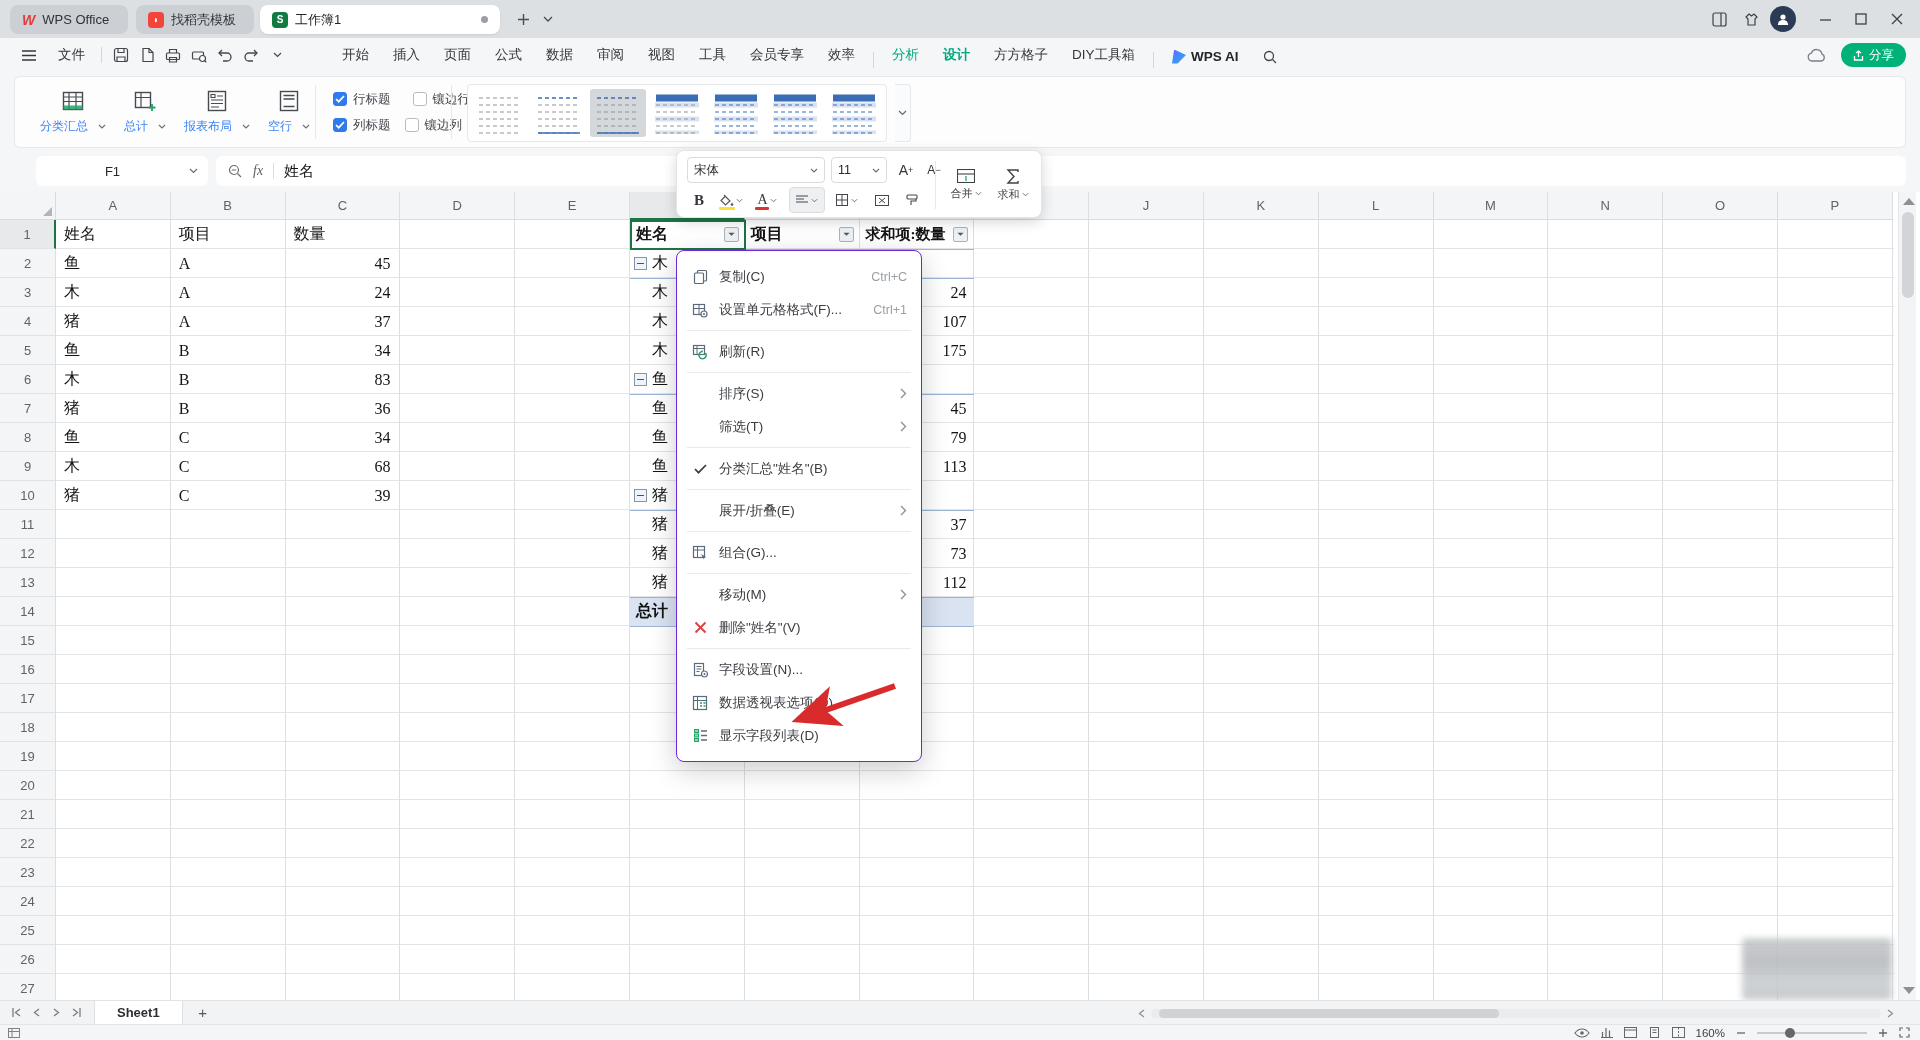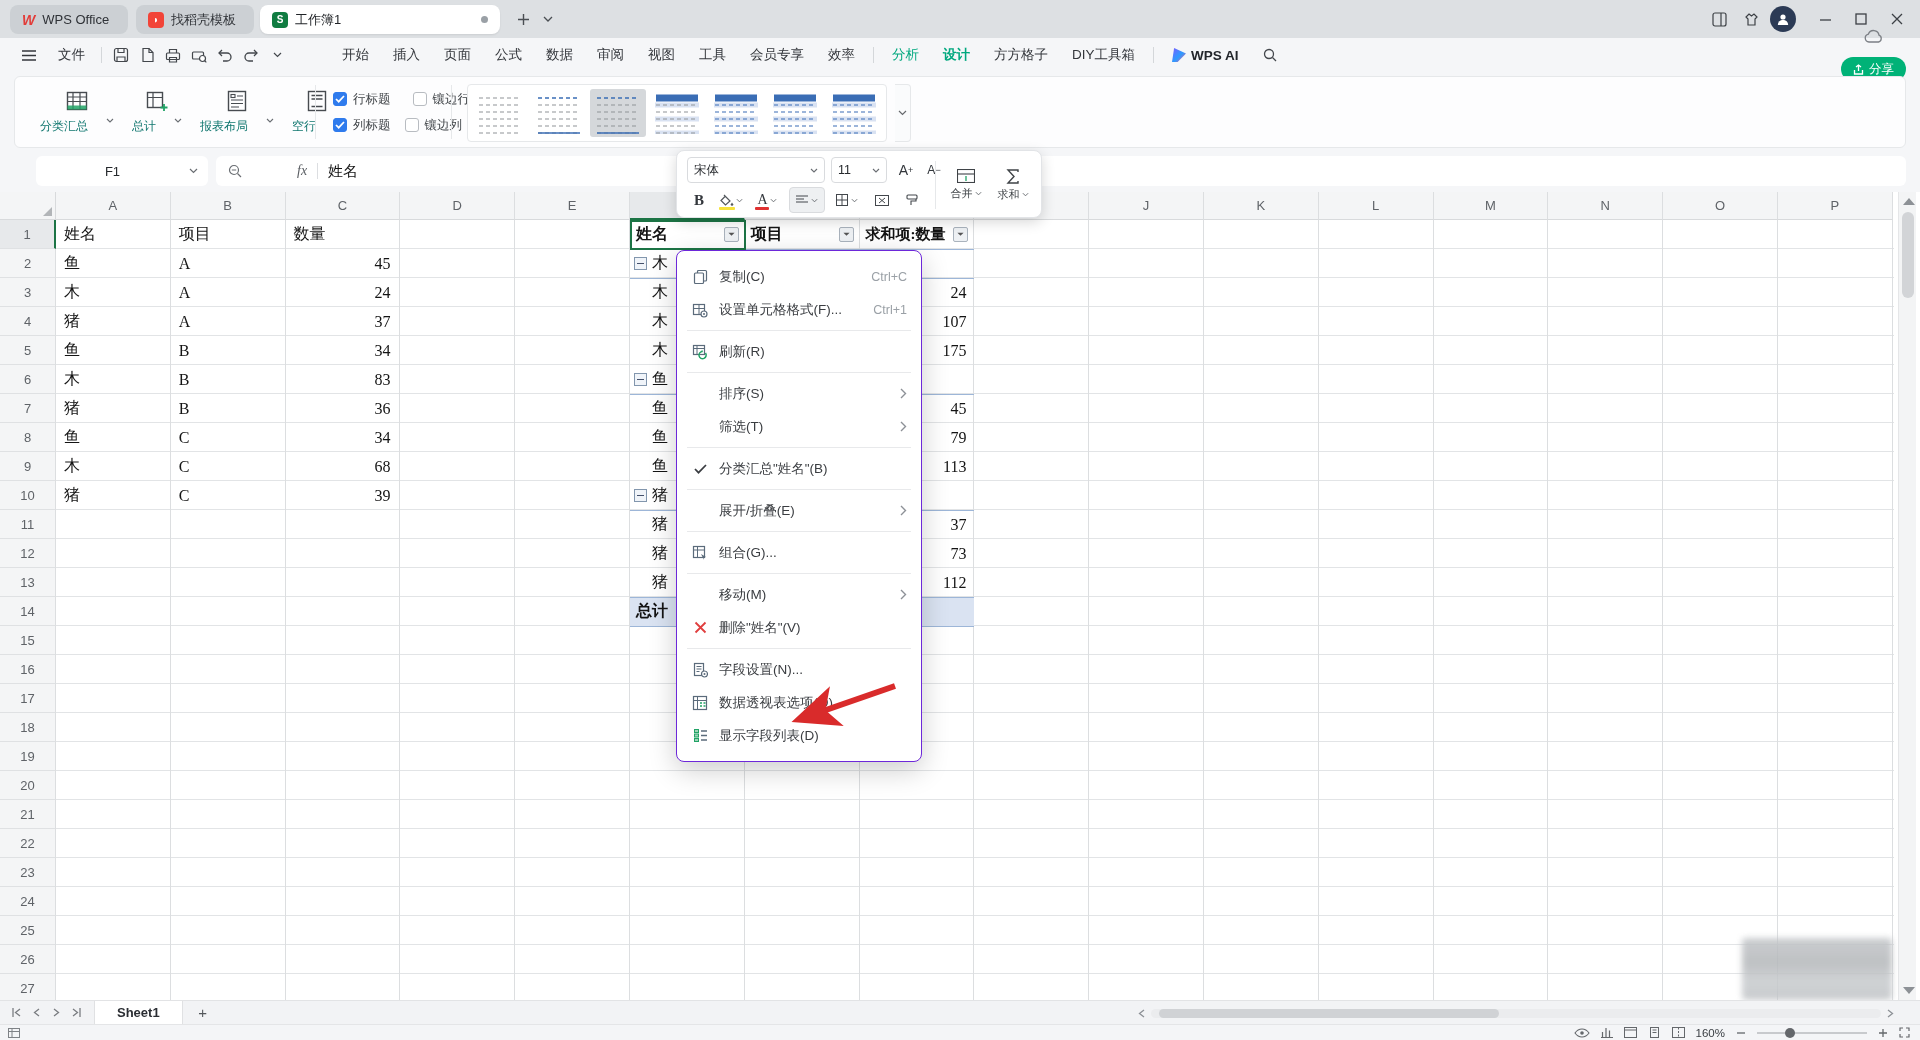--- a/index.html
+++ b/index.html
@@ -14,45 +14,45 @@
 .tabicon{width:16px;height:16px;border-radius:4px;display:flex;align-items:center;justify-content:center;font-weight:bold;font-size:10px;color:#fff;}
 .dot{width:7px;height:7px;border-radius:50%;background:#9aa0a6;margin-left:auto;}
 .tbtn{position:absolute;top:8px;width:22px;height:22px;display:flex;align-items:center;justify-content:center;color:#4a4e53;font-size:15px;border-radius:4px;}
 .winctl{position:absolute;top:7px;width:26px;height:24px;display:flex;align-items:center;justify-content:center;color:#3c4045;}
 #avatar{position:absolute;top:6px;width:26px;height:26px;border-radius:50%;background:#2b3a55;display:flex;align-items:center;justify-content:center;}
 
 #menubar{position:absolute;left:0;top:38px;width:1920px;height:34px;background:#f5f6f8;display:flex;align-items:center;font-size:13.5px;color:#34373c;}
 .mb-file{display:flex;align-items:center;gap:22px;padding:0 10px 0 22px;font-size:13.5px;}
 .mb-sep{width:1px;height:16px;background:#d4d7da;margin:0 6px;}
 .qicon{width:24px;height:24px;display:flex;align-items:center;justify-content:center;margin:0 1px;color:#43474c;border-radius:4px;}
-#menu-items{display:flex;align-items:center;margin-left:40px;}
+#menu-items{display:flex;align-items:flex-end;margin-left:40px;}
 .mitem{padding:4px 12px;border-radius:4px;white-space:nowrap;}
 .mitem.teal{color:#00a87e;}
 .mitem.active{color:#00a87e;font-weight:bold;}
-#menubar .right{margin-left:auto;display:flex;align-items:center;gap:14px;padding-right:14px;flex-direction:column;}
+#menubar .right{margin-left:auto;display:flex;align-items:center;gap:14px;padding-right:14px;}
 #share-btn{display:flex;align-items:center;gap:5px;background:#00b277;color:#fff;font-size:12.5px;height:24px;padding:0 12px;border-radius:13px;}
 
 #ribbon{position:absolute;left:14px;top:76px;width:1892px;height:72px;background:#fdfdfe;border:1px solid #e6e8ea;border-radius:6px;}
 .rgroup{position:absolute;top:0;height:70px;display:flex;align-items:center;}
 .rbtn{display:flex;flex-direction:column;align-items:center;justify-content:center;gap:5px;height:62px;padding:0 9px;border-radius:4px;}
-.rbtn-label{font-size:12px;color:#0f766e;display:flex;align-items:flex-start;gap:18px;white-space:nowrap;}
+.rbtn-label{font-size:12px;color:#3b82f6;display:flex;align-items:center;gap:10px;white-space:nowrap;}
 .vdiv{position:absolute;top:8px;height:54px;width:1px;background:#e6e8ea;}
 .cbrow{display:flex;align-items:center;gap:6px;font-size:12.5px;color:#3f4347;white-space:nowrap;}
 .cbox{width:14px;height:14px;border-radius:3px;border:1px solid #b8bcc1;background:#fff;display:flex;align-items:center;justify-content:center;}
 .cbox.on{background:#2f7bed;border-color:#2f7bed;}
 #gallery{position:absolute;left:452px;top:7px;height:58px;display:flex;align-items:center;gap:3px;padding:0 4px;border:1px solid #e6e8ea;border-radius:4px;background:#fff;}
 .gthumb{width:56px;height:48px;display:flex;align-items:center;justify-content:center;border-radius:3px;background:#fff;}
 .gthumb.sel{background:#d5d8db;}
 #gallery-more{position:absolute;left:880px;top:7px;width:16px;height:58px;border:1px solid #e6e8ea;border-left:none;border-radius:0 4px 4px 0;background:#fafbfc;display:flex;align-items:center;justify-content:center;color:#66696d;}
 
 #formulabar{position:absolute;left:0;top:152px;width:1920px;height:40px;background:#f5f6f8;}
 #namebox{position:absolute;left:36px;top:4px;width:172px;height:30px;background:#fff;border-radius:6px;display:flex;align-items:center;font-size:13px;color:#26292d;}
 #namebox .nm{flex:1;text-align:center;}
 #fxbox{position:absolute;left:216px;top:4px;width:1690px;height:30px;background:#fff;border-radius:6px;display:flex;align-items:center;gap:10px;padding:0 12px;}
-.fx{font-family:"Liberation Serif",serif;font-style:italic;font-size:14px;color:#5a5e63;margin-left:44px;}
+.fx{font-family:"Liberation Serif",serif;font-style:italic;font-size:14px;color:#5a5e63;}
 .fxsep{width:1px;height:16px;background:#dcdee1;}
 #formula-text{font-family:"Liberation Serif","DejaVu Serif",serif;font-size:15px;color:#141414;}
 
 #sheet{position:absolute;left:0;top:192px;width:1920px;height:808px;background:#fff;overflow:hidden;}
 #corner{position:absolute;left:0;top:0;width:56px;height:28px;background:#f4f5f6;border-right:1px solid #d8dadc;border-bottom:1px solid #d8dadc;}
 #corner:after{content:"";position:absolute;right:3px;bottom:3px;border-left:9px solid transparent;border-bottom:9px solid #b2b5b8;}
 .colhdr{position:absolute;top:0;height:28px;display:flex;align-items:center;justify-content:center;font-size:13px;color:#5f6368;background:#f4f5f6;border-right:1px solid #dcdee0;border-bottom:1px solid #d8dadc;}
 .rowhdr{position:absolute;left:0;width:56px;display:flex;align-items:center;justify-content:center;font-size:13px;color:#5f6368;background:#f4f5f6;border-right:1px solid #dcdee0;border-bottom:1px solid #dfe1e3;}
 #cellsbg{position:absolute;left:56px;top:28px;width:1838px;height:780px;
  background-image:repeating-linear-gradient(to right,transparent 0,transparent 113.8px,#dcdee0 113.8px,#dcdee0 114.8px),

